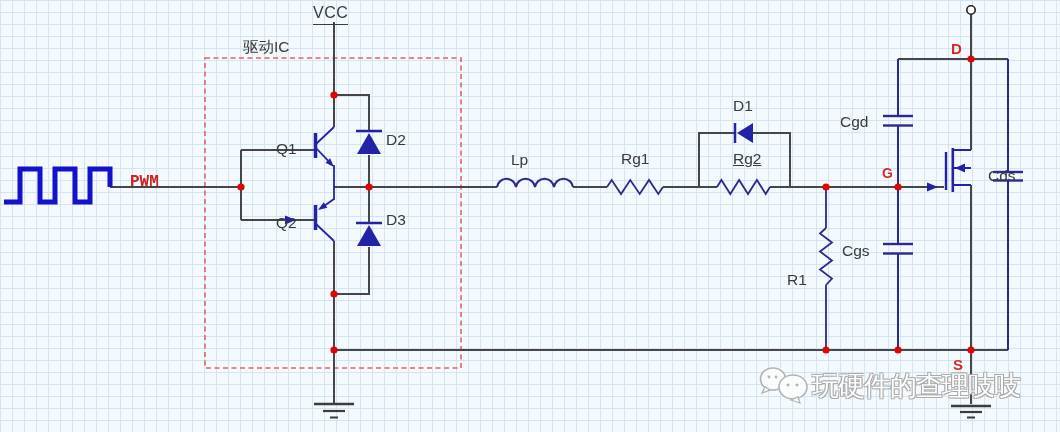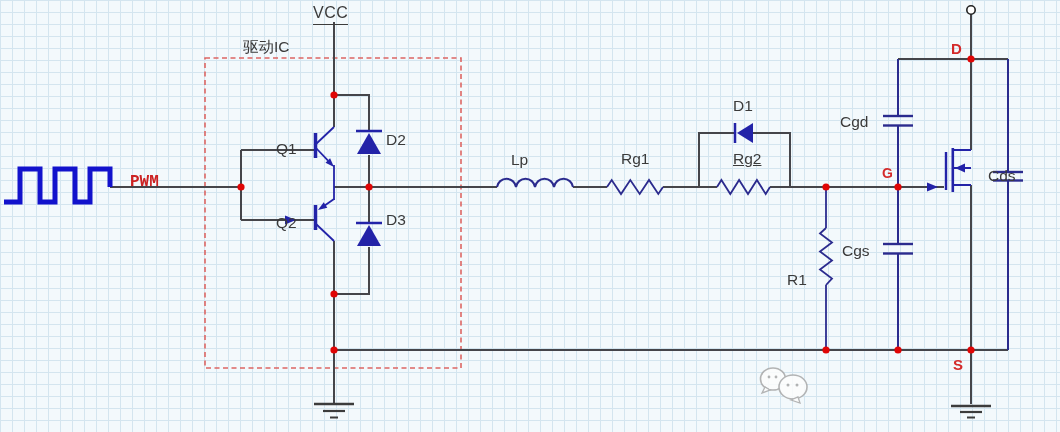--- a/index.html
+++ b/index.html
@@ -185,14 +185,15 @@
   <svg class="wm-icon" width="58" height="38" viewBox="0 0 58 38">
     <ellipse cx="17" cy="13" rx="12.5" ry="11" fill="#fdfdfd" stroke="#a8a8a8" stroke-width="1.6"></ellipse>
     <path d="M9,21 l-3,6 l8,-3 z" fill="#fdfdfd" stroke="#a8a8a8" stroke-width="1.3"></path>
     <ellipse cx="37" cy="21" rx="14" ry="12" fill="#fdfdfd" stroke="#a8a8a8" stroke-width="1.6"></ellipse>
     <path d="M42,31 l2,6 l-9,-3 z" fill="#fdfdfd" stroke="#a8a8a8" stroke-width="1.3"></path>
     <circle cx="13" cy="11" r="1.4" fill="#a8a8a8"></circle>
     <circle cx="20" cy="11" r="1.4" fill="#a8a8a8"></circle>
     <circle cx="32" cy="19" r="1.5" fill="#a8a8a8"></circle>
     <circle cx="41" cy="19" r="1.5" fill="#a8a8a8"></circle>
   </svg>
+  <div class="wm-text">玩硬件的查理吱吱</div>
 
 </div>
 
 </body></html>

